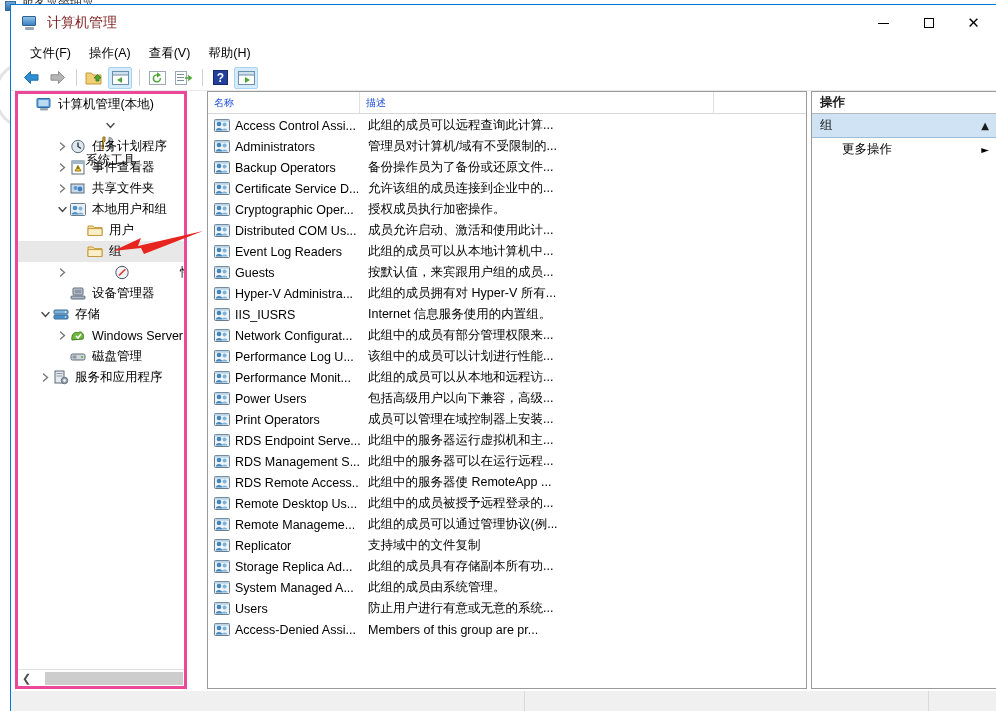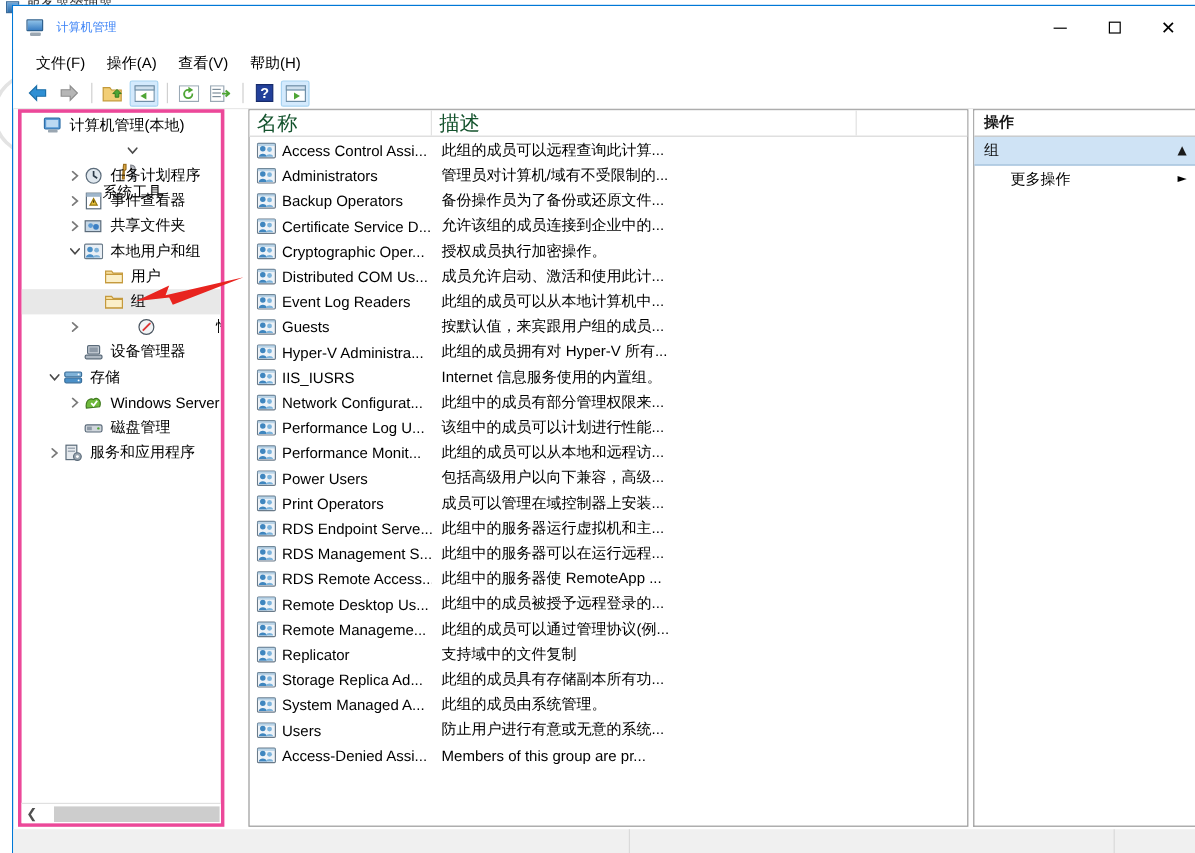--- a/index.html
+++ b/index.html
@@ -51,21 +51,21 @@
   }
   #app-icon .screen {
     position: absolute; left: 1px; top: 1px; width: 14px; height: 10px;
     background: linear-gradient(#8fc2e8,#3b7fc4);
     border: 1px solid #2f618f; border-radius: 1px;
   }
   #app-icon .base {
     position: absolute; left: 4px; top: 12px; width: 9px; height: 3px;
     background: #9aa6b1; border-radius: 1px;
   }
-  #app-title { font-size: 10px; color: #3b82f6; }
+  #app-title { font-size: 14px; color: #7f1d1d; }
   .wincontrols { position: absolute; right: 0; top: 0; display: flex; height: 36px; }
   .wincontrol {
     width: 45px; height: 36px; display: flex;
     align-items: center; justify-content: center;
     font-size: 13px; color: #000; background: transparent;
   }
   .glyph-min { display:block; width:11px; height:1px; background:#000; }
   .glyph-max { display:block; width:10px; height:10px; border:1px solid #000; }
   .glyph-close { font-size: 15px; line-height: 1; font-family:"DejaVu Sans", sans-serif; }
 
@@ -122,21 +122,21 @@
     width: 17px; height: 15px; display: flex; align-items: center;
     justify-content: center; font-size: 11px; color: #505050;
     font-family: "DejaVu Sans", sans-serif;
   }
   .hs-track { flex: 1; height: 15px; position: relative; }
   .hs-thumb { position: absolute; left: 10px; top: 1px; width: 138px; height: 13px; background: #cdcdcd; }
 
   
   #list-header {
     height: 22px; background: #ffffff; display: flex;
-    border-bottom: 1px solid #d8d8d8; font-size: 17px; color: #14532d;
+    border-bottom: 1px solid #d8d8d8; font-size: 10px; color: #1d4ed8;
   }
   .col-head {
     display: flex; align-items: center; padding-left: 6px;
     border-right: 1px solid #e2e2e2; height: 100%;
   }
   .col-name { width: 152px; }
   .col-desc { width: 354px; }
   .col-filler { flex: 1; border-right: none; }
 
   #list-rows { position: absolute; left: 0; top: 23px; right: 0; bottom: 0; overflow: hidden; }

